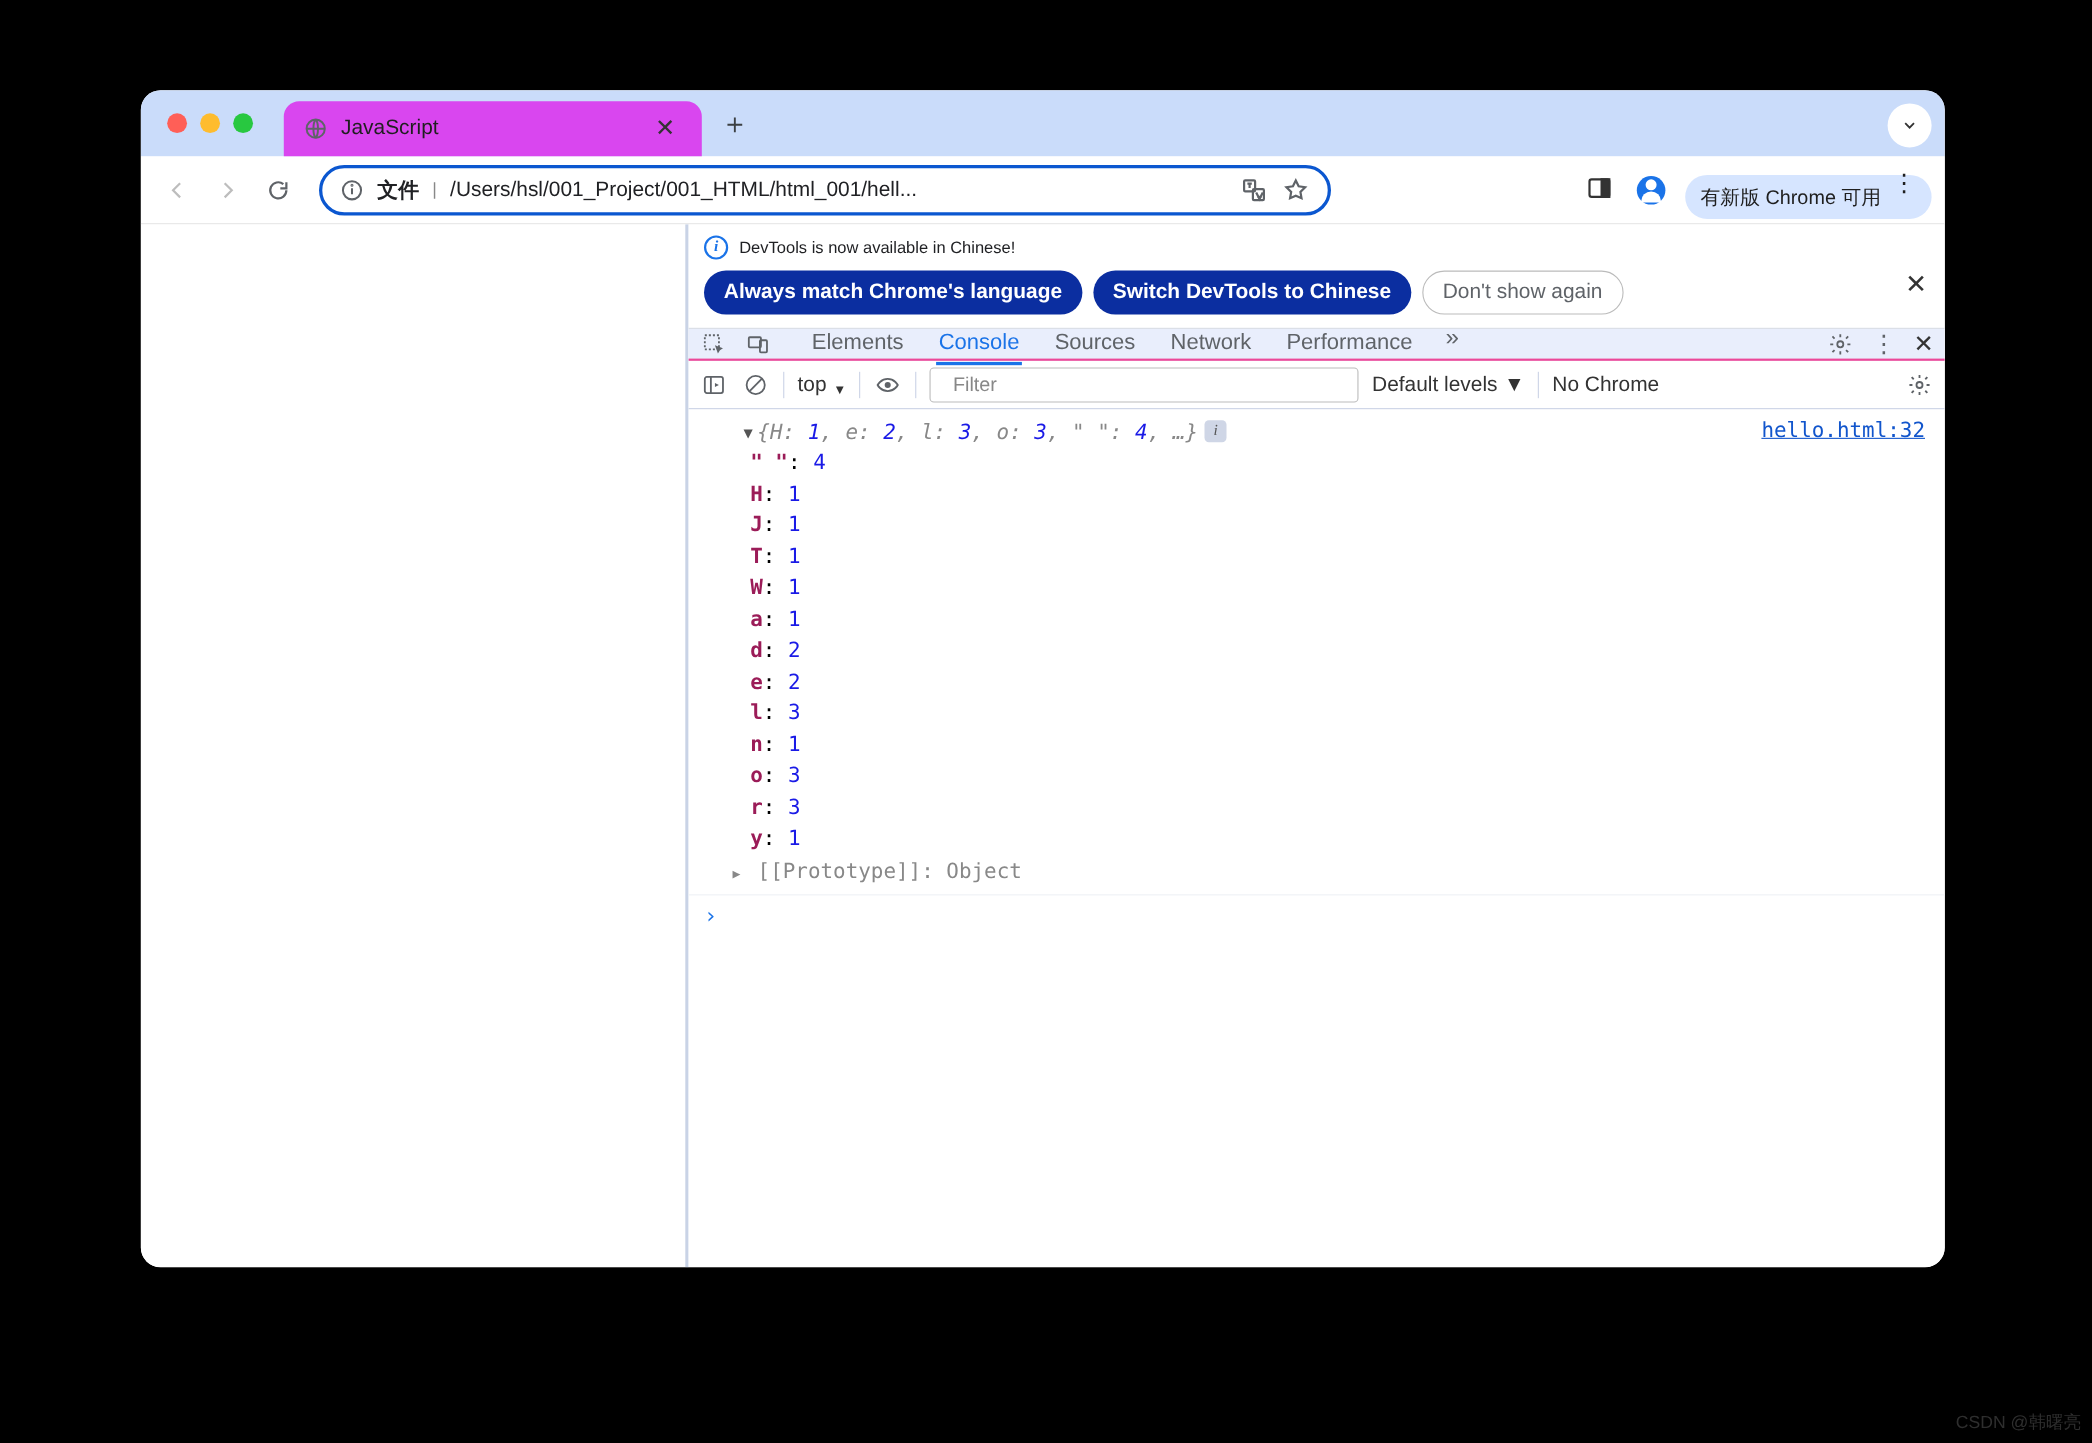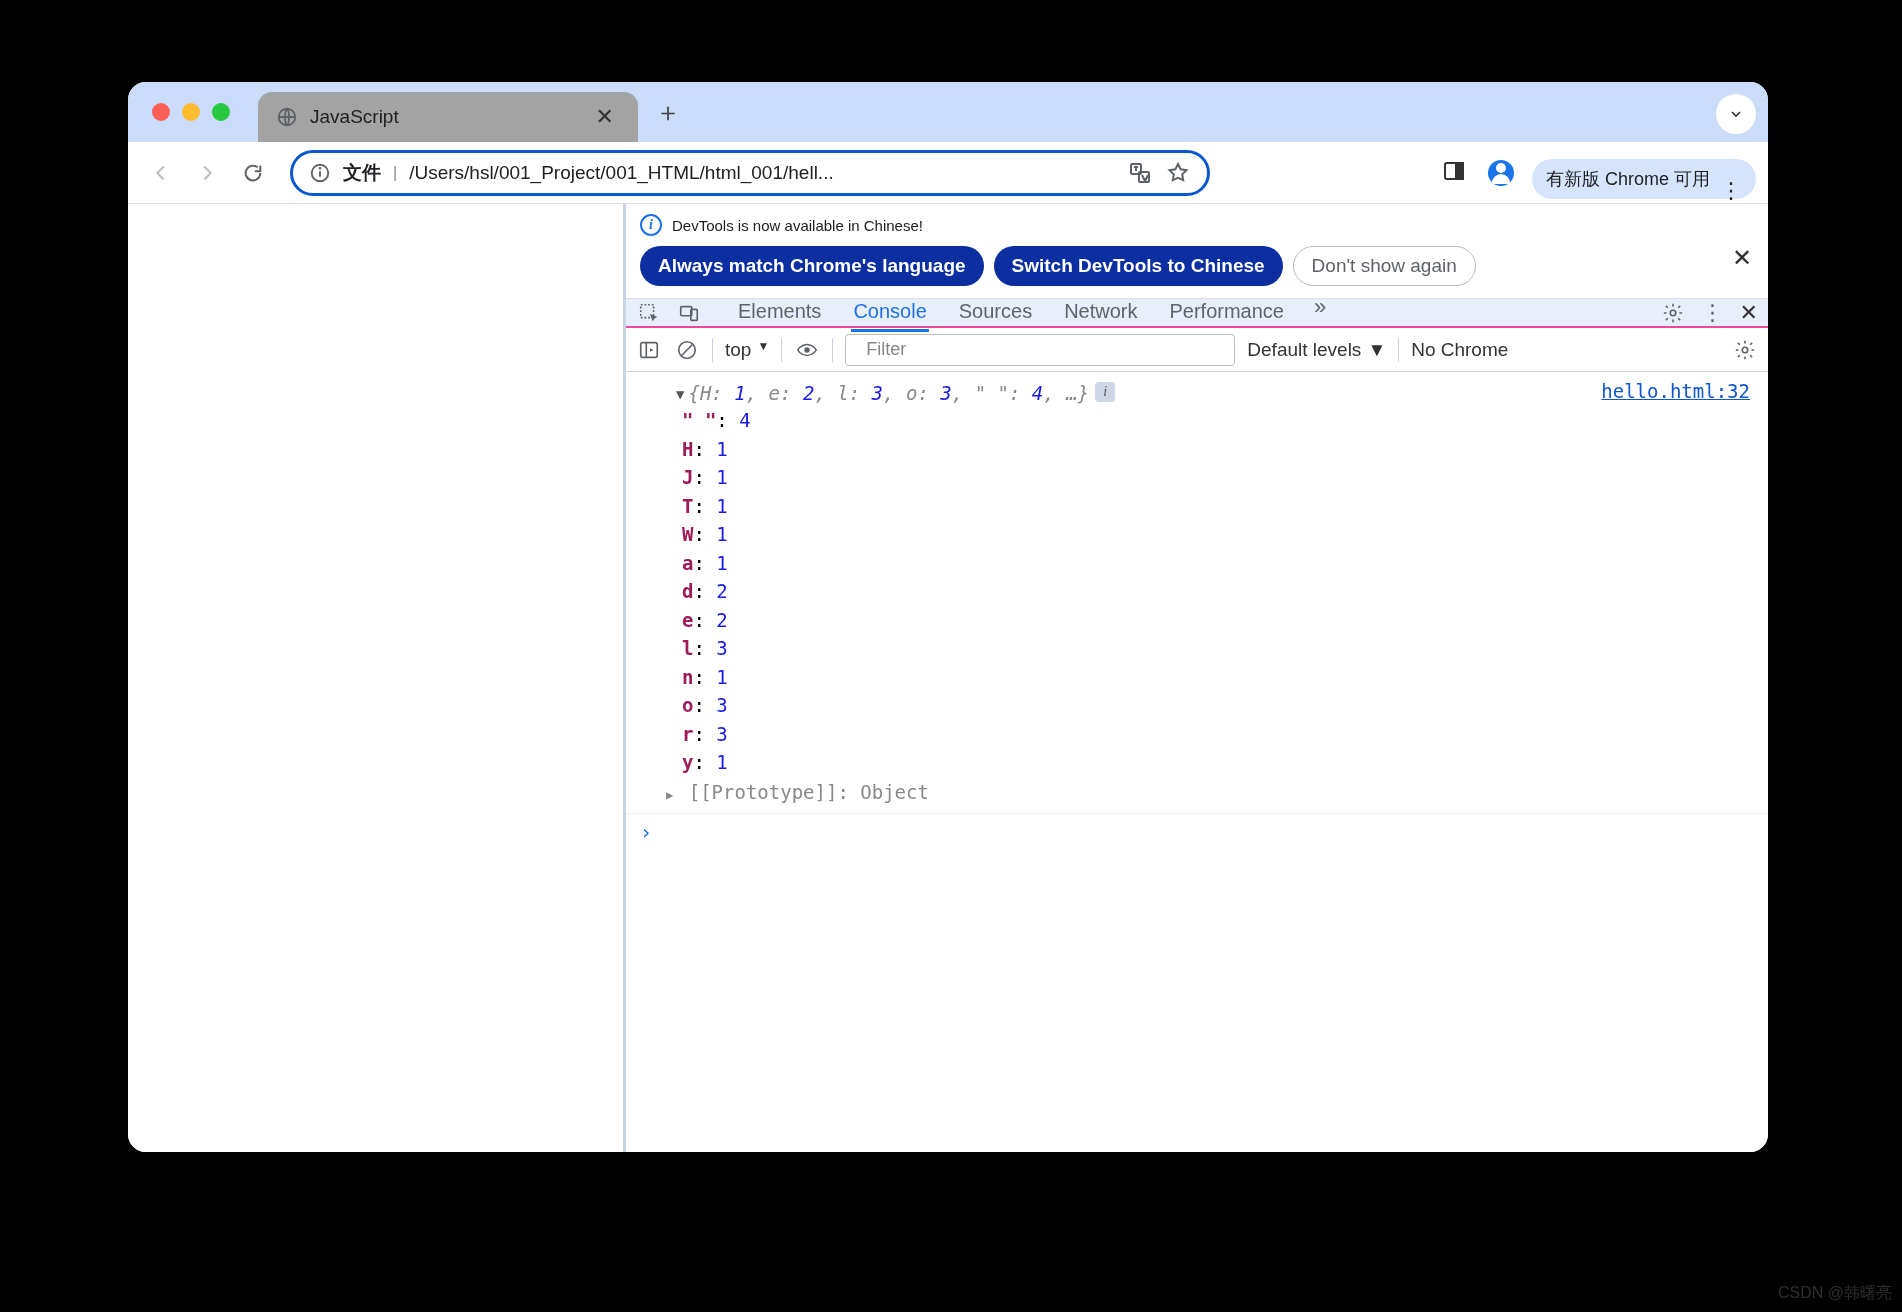--- a/index.html
+++ b/index.html
@@ -6,21 +6,21 @@
 body { background: #000; width: 1902px; height: 1312px; font-family: -apple-system, BlinkMacSystemFont, "Segoe UI", Arial, sans-serif; position: relative; }
 .window { position: absolute; left: 128px; top: 82px; width: 1640px; height: 1070px; background: #fff; border-radius: 18px; overflow: hidden; box-shadow: 0 10px 40px rgba(0,0,0,.5); }
 
 
 .tabstrip { height: 60px; background: #cadcfa; display: flex; align-items: center; padding: 0 12px; position: relative; }
 .traffic { display: flex; gap: 12px; margin-left: 12px; margin-right: 28px; }
 .tdot { width: 18px; height: 18px; border-radius: 50%; }
 .tdot.red { background: #ff5f57; }
 .tdot.yellow { background: #febc2e; }
 .tdot.green { background: #28c840; }
-.tab { background: #a3a3a3; height: 50px; border-radius: 14px 14px 0 0; display: flex; align-items: center; padding: 0 18px; gap: 12px; min-width: 380px; margin-top: 10px; position: relative; }
+.tab { background: #d946ef; height: 50px; border-radius: 14px 14px 0 0; display: flex; align-items: center; padding: 0 18px; gap: 12px; min-width: 380px; margin-top: 10px; position: relative; }
 .tab-fav { width: 22px; height: 22px; display:flex; align-items:center; justify-content:center; }
 .tab-fav svg { width: 22px; height: 22px; fill: none; stroke: #5f6368; stroke-width: 2; }
 .tab-title { font-size: 19px; color: #1f1f1f; flex:1; }
 .tab-close { font-size: 22px; color: #333; cursor: pointer; padding: 0 6px; }
 .newtab { width: 40px; height: 40px; display:flex; align-items:center; justify-content:center; font-size: 26px; color: #3c4043; margin-left: 10px; cursor:pointer; }
 .win-chevron { position:absolute; right:12px; top:12px; width: 40px; height: 40px; background:#fff; border-radius: 50%; display:flex; align-items:center; justify-content:center; }
 .win-chevron svg { width: 16px; height: 16px; stroke:#333; stroke-width:2.5; fill:none; }
 
 
 .toolbar { height: 62px; background: #fff; display:flex; align-items:center; padding: 0 12px; gap: 4px; border-bottom: 1px solid #e0e0e0; }
@@ -33,21 +33,21 @@
 .omnibox .scheme { font-size: 19px; color:#202124; font-weight:600; }
 .omnibox .url { font-size: 19px; color:#202124; flex:1; overflow:hidden; white-space:nowrap; text-overflow:ellipsis; }
 .omni-icon { width:26px; height:26px; display:flex; align-items:center; justify-content:center; }
 .omni-icon svg { width:24px; height:24px; stroke:#5f6368; stroke-width:2; fill:none; }
 .rightcluster { margin-left:auto; display:flex; align-items:center; gap:18px; }
 .devicon { width:30px; height:28px; }
 .devicon svg { width:28px; height:24px; stroke:#333; stroke-width:2; fill:none; }
 .avatar { width:26px; height:26px; border-radius:50%; background:#1a73e8; position:relative; }
 .avatar::before { content:''; position:absolute; width:10px; height:10px; background:#fff; border-radius:50%; top:3px; left:8px; }
 .avatar::after { content:''; position:absolute; width:18px; height:10px; background:#fff; border-radius:9px 9px 0 0; bottom:2px; left:4px; }
-.updatepill { background:#d6e5ff; color:#1f1f1f; font-size:18px; padding: 8px 14px; border-radius: 20px; display:flex; align-items:flex-end; gap:10px;margin-top:12px; }
+.updatepill { background:#d6e5ff; color:#1f1f1f; font-size:18px; padding: 8px 14px; border-radius: 20px; display:flex; align-items:flex-start; gap:10px;margin-top:12px; }
 .updatepill .dots { font-size:22px; line-height:0; }
 
 
 .content { display:flex; height: calc(100% - 122px); }
 .page { width: 498px; background:#fff; border-right: 3px solid #c9d3e6; }
 .devtools { flex:1; display:flex; flex-direction:column; background:#fff; }
 
 
 .banner { padding: 10px 14px 12px 14px; border-bottom:1px solid #d7dce5; position:relative; }
 .banner-row1 { display:flex; align-items:center; gap:10px; margin-bottom:10px; }
@@ -70,21 +70,21 @@
 .dt-right { margin-left:auto; display:flex; gap:16px; align-items:center; }
 .dt-right .dt-ico svg { stroke:#5f6368; }
 .vdots { font-size:22px; color:#5f6368; }
 .xbtn { font-size:22px; color:#333; cursor:pointer; }
 
 
 .con-bar { height:44px; border-bottom:1px solid #cbd3e6; display:flex; align-items:center; padding: 0 10px; gap:12px; }
 .con-ico { width:26px; height:26px; display:flex; align-items:center; justify-content:center; }
 .con-ico svg { width:22px; height:22px; stroke:#5f6368; stroke-width:1.8; fill:none; }
 .sep { width:1px; height:24px; background:#cbd3e6; }
-.ctx { font-size:19px; color:#333; display:flex; align-items:flex-start; gap:6px; }
+.ctx { font-size:19px; color:#333; display:flex; align-items:flex-end; gap:6px; }
 .ctx .tri { font-size:12px; }
 .filter { flex: 0 0 auto; width: 390px; height:32px; border:1px solid #bbb; border-radius:4px; padding: 0 20px; font-size:18px; color:#888; display:flex; align-items:center; }
 .levels { font-size:19px; color:#333; display:flex; align-items:flex-end; gap:6px; }
 .noissues { font-size:19px; color:#333; }
 .con-right { margin-left:auto; display:flex; gap:16px; align-items:center; }
 
 
 .con-out { flex:1; font-family: Menlo, Consolas, monospace; font-size:19px; padding: 6px 0; position:relative; overflow:auto; }
 .log { border-bottom:1px solid #eef1f6; padding: 4px 14px 10px 14px; }
 .log-head { display:flex; align-items:flex-start; }

